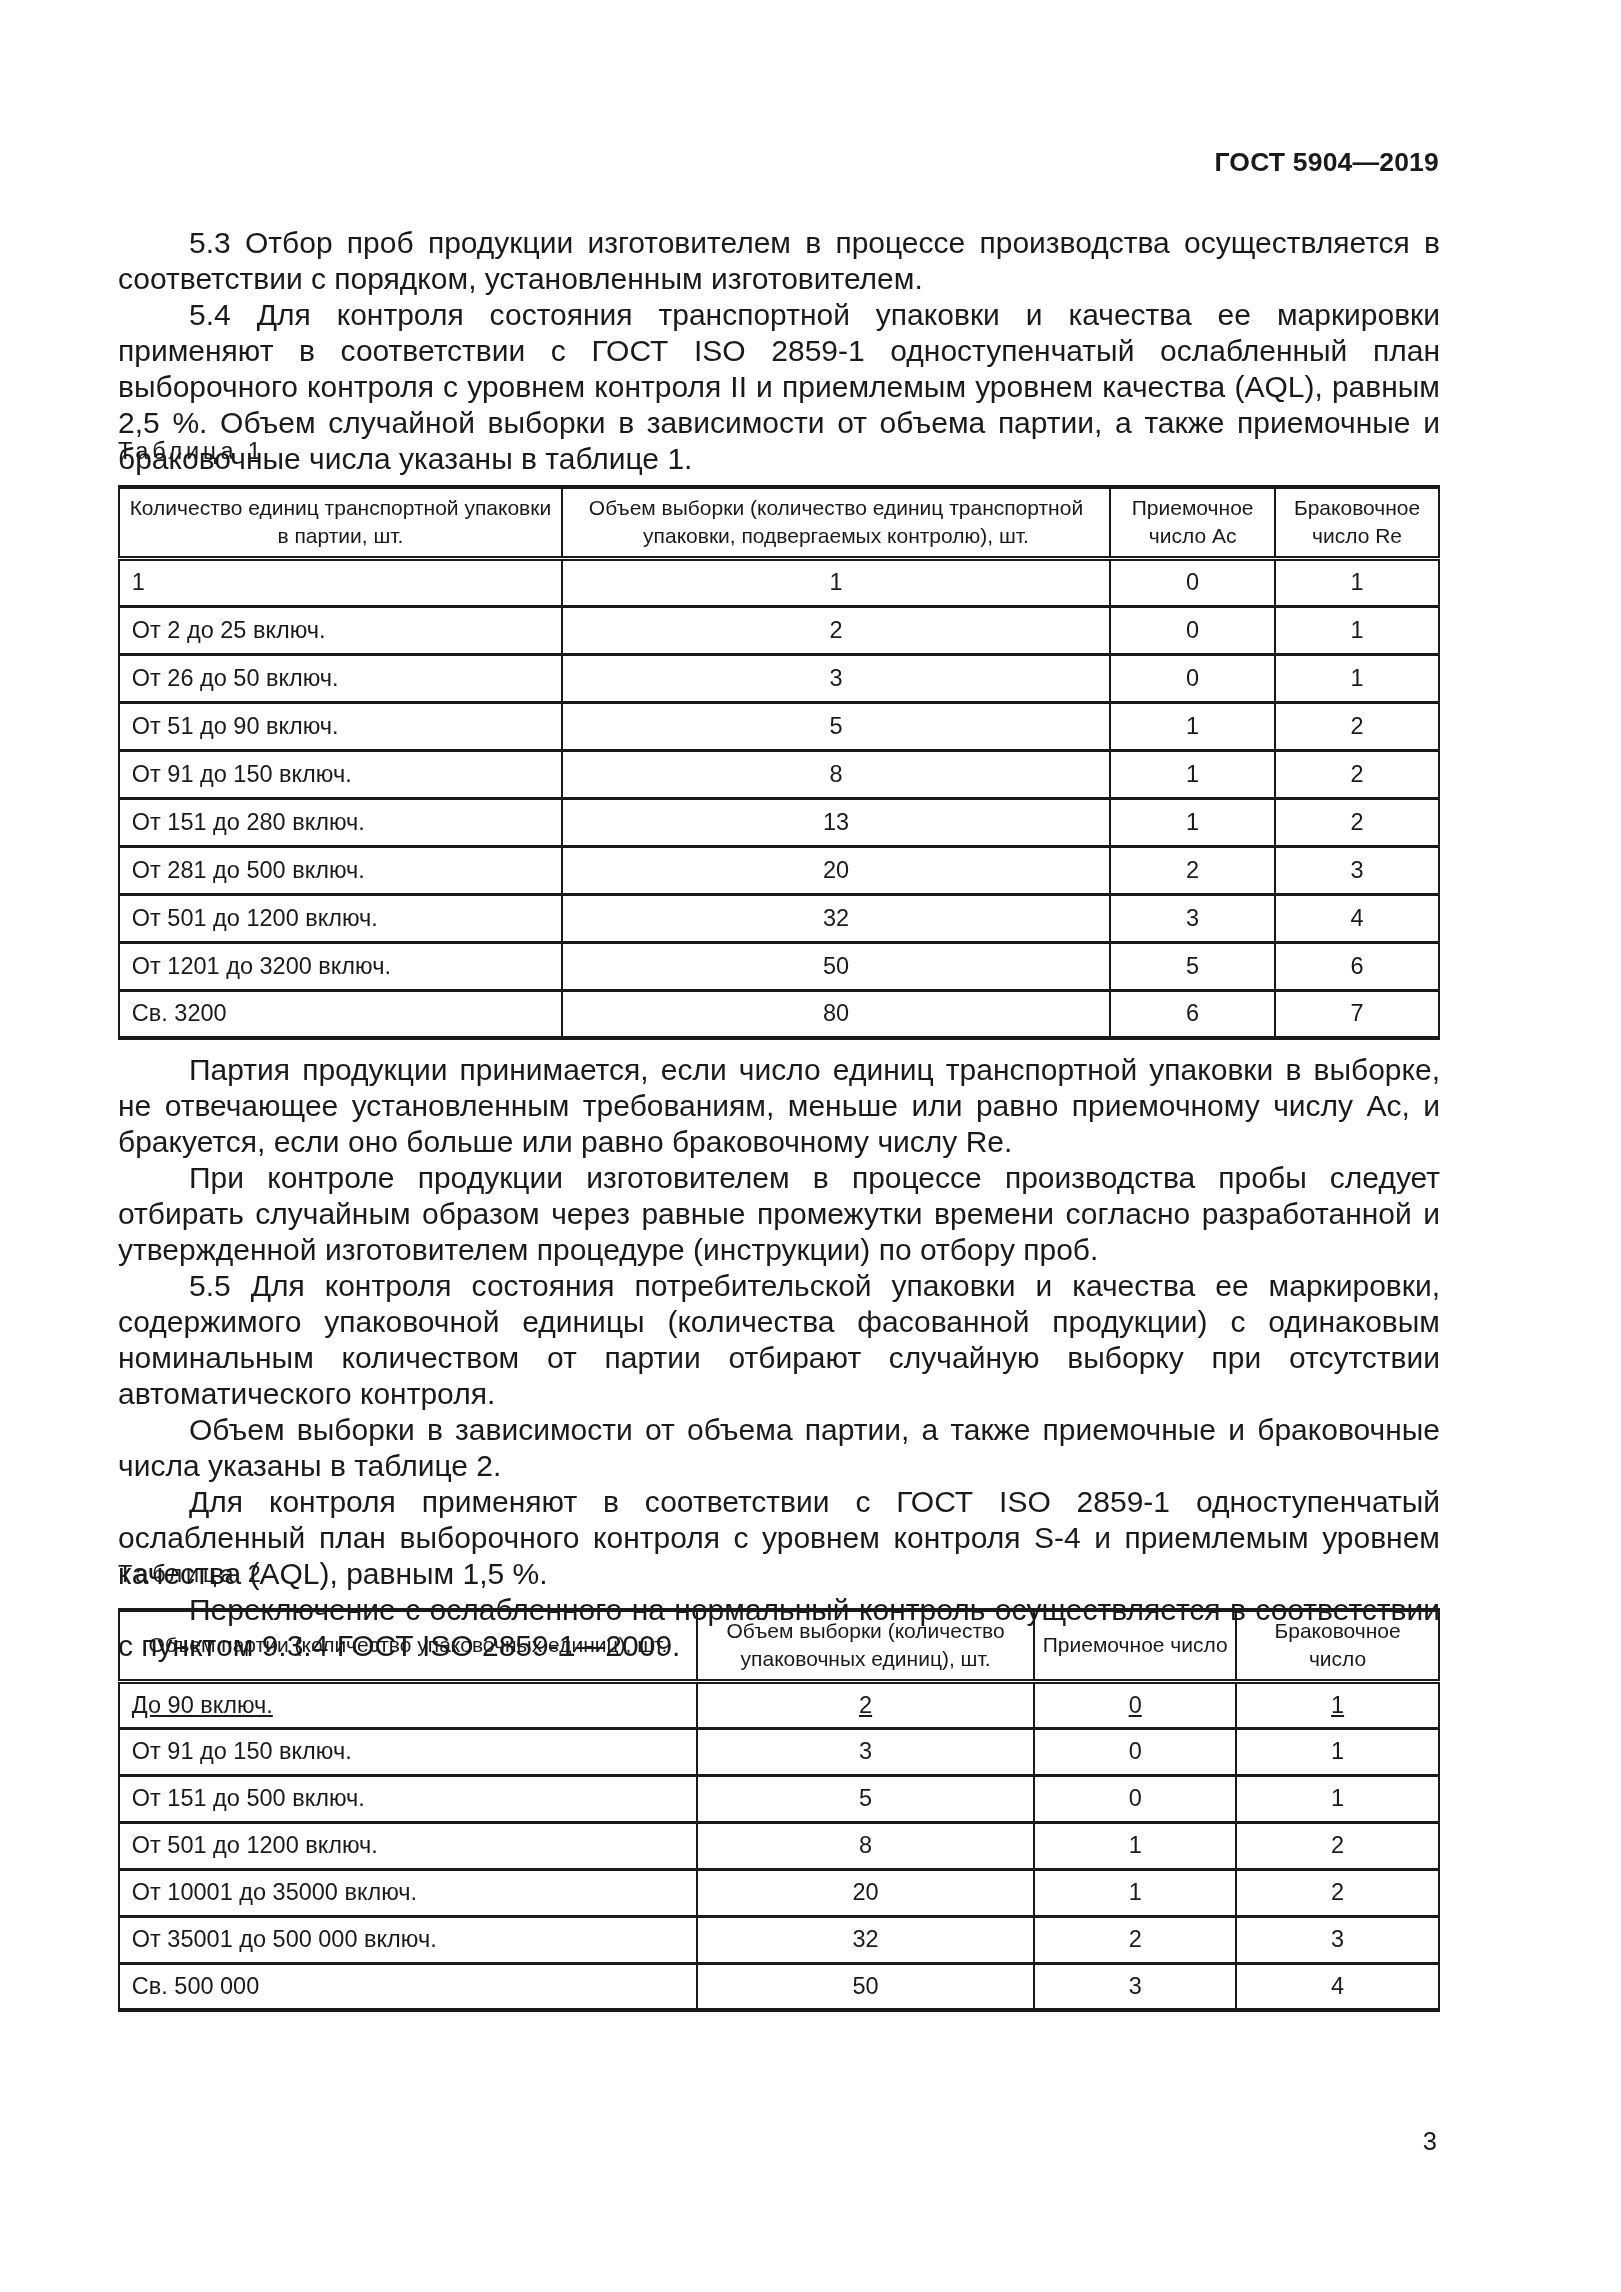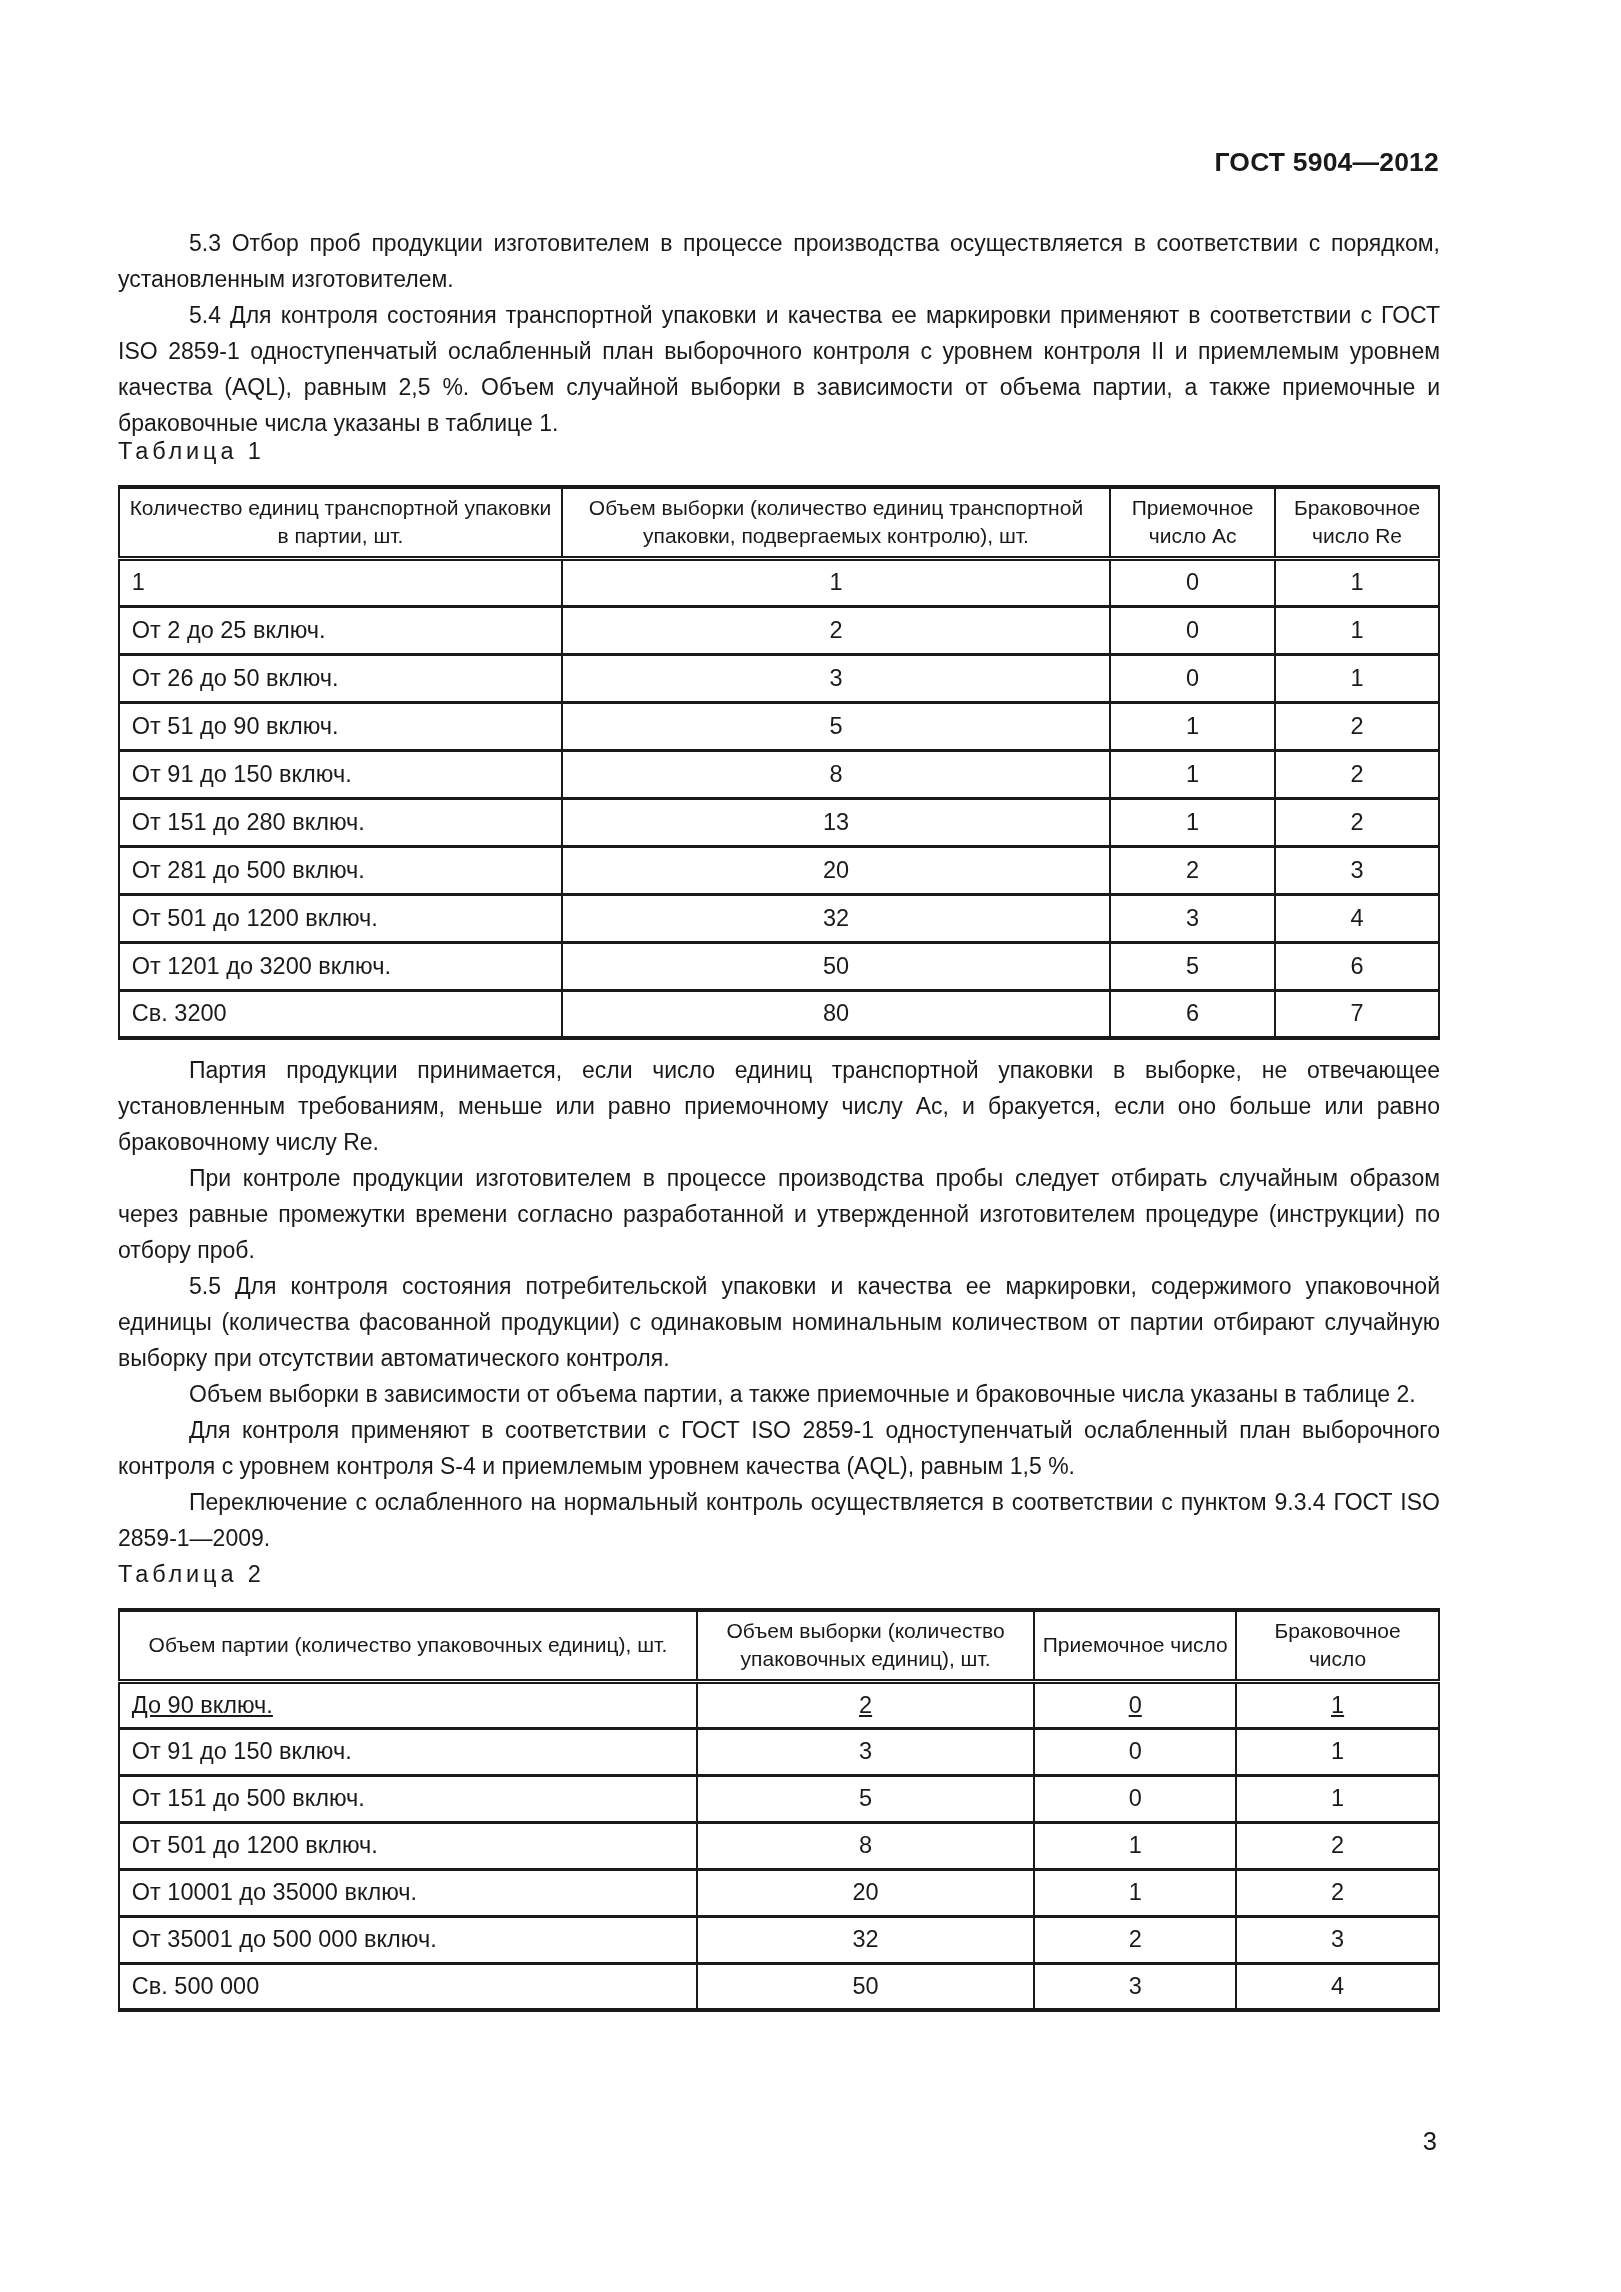--- a/index.html
+++ b/index.html
@@ -1,34 +1,34 @@
 <!DOCTYPE html>
 <html><head>
 <meta charset="utf-8">
 <style>
   html, body { margin: 0; padding: 0; background: #ffffff; }
   body { width: 1621px; height: 2293px; position: relative; overflow: hidden;
          font-family: "Liberation Sans", sans-serif; color: #1a1a1a; }
   .doc-header { position: absolute; top: 147px; right: 182px; font-weight: bold; font-size: 26.5px; letter-spacing: 0.2px; }
-  .body-block { position: absolute; left: 118px; width: 1322px; font-size: 23px; line-height: 36px; }
+  .body-block { position: absolute; left: 118px; width: 1322px; font-size: 30px; line-height: 36px; }
   .para { margin: 0; text-align: justify; text-indent: 71px; }
   .caption { position: absolute; left: 118px; font-size: 23.5px; letter-spacing: 3.9px; }
   table.std { position: absolute; left: 118px; width: 1322px; border-collapse: collapse; font-size: 23.5px; }
   table.std th { font-weight: normal; font-size: 21px; line-height: 28px; text-align: center; vertical-align: middle;
                  border-left: 2px solid #1a1a1a; border-right: 2px solid #1a1a1a; padding: 3.9px 5.9px; }
   table.std thead tr { border-top: 4.9px solid #1a1a1a; border-bottom: 5.9px double #1a1a1a; }
   table.std td { border: 2px solid #1a1a1a; border-top: 3.9px solid #1a1a1a; padding: 0 11.8px; text-align: center; vertical-align: middle; }
   table.std td.left { text-align: left; }
   table.std tbody tr:last-child td { border-bottom: 4.9px solid #1a1a1a; }
   .page-number { position: absolute; top: 2127px; right: 184px; font-size: 25.5px; }
 </style>
 </head>
 <body>
 
-<div class="doc-header">ГОСТ 5904—2012</div>
+<div class="doc-header">ГОСТ 5904—2019</div>
 
 <div class="body-block" style="top:225px;">
   <p class="para">5.3 Отбор проб продукции изготовителем в процессе производства осуществляется в соответствии с порядком, установленным изготовителем.</p>
   <p class="para">5.4 Для контроля состояния транспортной упаковки и качества ее маркировки применяют в соответствии с ГОСТ ISO 2859-1 одноступенчатый ослабленный план выборочного контроля с уровнем контроля II и приемлемым уровнем качества (AQL), равным 2,5 %. Объем случайной выборки в зависимости от объема партии, а также приемочные и браковочные числа указаны в таблице 1.</p>
 </div>
 
 <div class="caption" style="top:438px;">Таблица 1</div>
 
 <table class="std" style="top:485px;padding-left:40px;">
   <colgroup>

